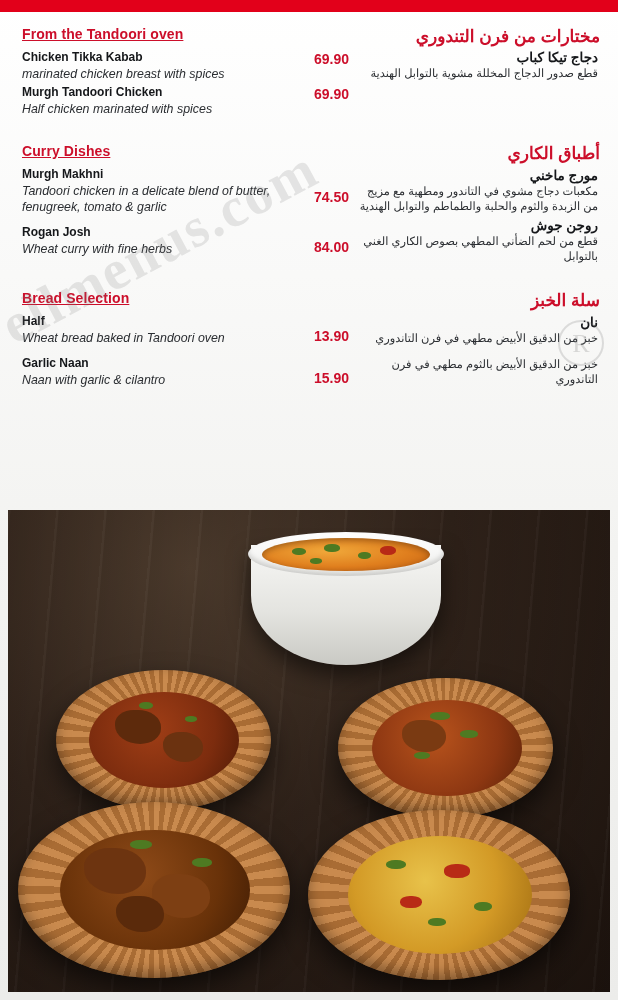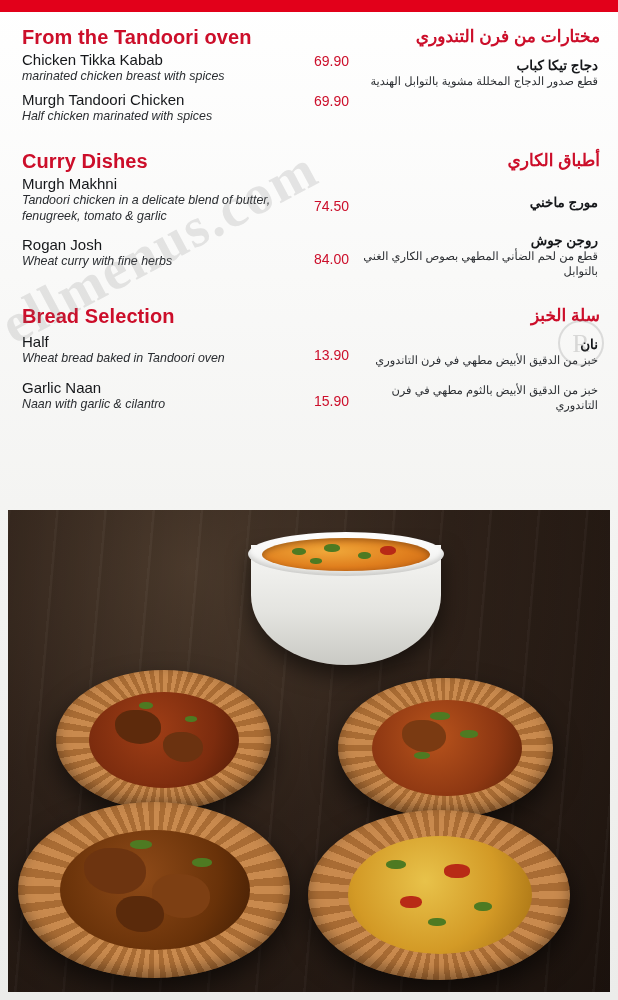--- a/index.html
+++ b/index.html
@@ -26,68 +26,68 @@
     top: 12px; left: 0;
     width: 618px; height: 498px;
     padding: 14px 18px 0 22px;
   }
   .section { position: relative; margin-bottom: 4px; }
   .section-head {
     display: flex; justify-content: space-between; align-items: flex-start;
   }
   .sec-en {
     color: #cc0e2a;
-    font-size: 20px;
+    font-size: 14px;
     font-weight: bold;
     letter-spacing: .1px;
+    text-decoration: underline;
   }
   .sec-ar {
     color: #cc0e2a;
     font-size: 17px;
     font-weight: bold;
     direction: rtl;
     text-align: left;
   }
   .item {
     position: relative;
     display: flex;
     align-items: flex-start;
     margin-top: 2px;
   }
   .col-en {
     width: 255px;
     flex: 0 0 255px;
   }
   .it-en-name {
-    font-size: 15px;
+    font-size: 12px;
     color: #15171a;
-    font-weight: normal;
+    font-weight: bold;
     line-height: 17px;
   }
   .it-en-desc {
     font-size: 12.4px;
     color: #2a2d31;
     font-style: italic;
     line-height: 16px;
   }
   .col-price {
     width: 72px;
     flex: 0 0 72px;
     text-align: right;
     color: #cc0e2a;
     font-size: 14px;
-    font-weight: normal;
+    font-weight: bold;
     padding-top: 2px;
   }
   .col-ar {
     flex: 1 1 auto;
     direction: rtl;
     text-align: right;
     padding-right: 2px;
-    margin-top: 6px;
   }
   .it-ar-name {
     font-size: 13.5px;
     color: #15171a;
     font-weight: bold;
     line-height: 17px;
   }
   .it-ar-desc {
     font-size: 11.4px;
     color: #2a2d31;
@@ -246,20 +246,21 @@
       </div>
 
       <div class="item price-mid">
         <div class="col-en">
           <div class="it-en-name">Murgh Makhni</div>
           <div class="it-en-desc">Tandoori chicken in a delicate blend of butter, fenugreek, tomato &amp; garlic</div>
         </div>
         <div class="col-price">74.50</div>
         <div class="col-ar">
           <div class="it-ar-name">مورج ماخني</div>
+          <div class="it-ar-desc">مكعبات دجاج مشوي في التاندور ومطهية مع مزيج من الزبدة والثوم والحلبة والطماطم والتوابل الهندية</div>
         </div>
       </div>
 
       <div class="item price-mid">
         <div class="col-en">
           <div class="it-en-name">Rogan Josh</div>
           <div class="it-en-desc">Wheat curry with fine herbs</div>
         </div>
         <div class="col-price">84.00</div>
         <div class="col-ar">

